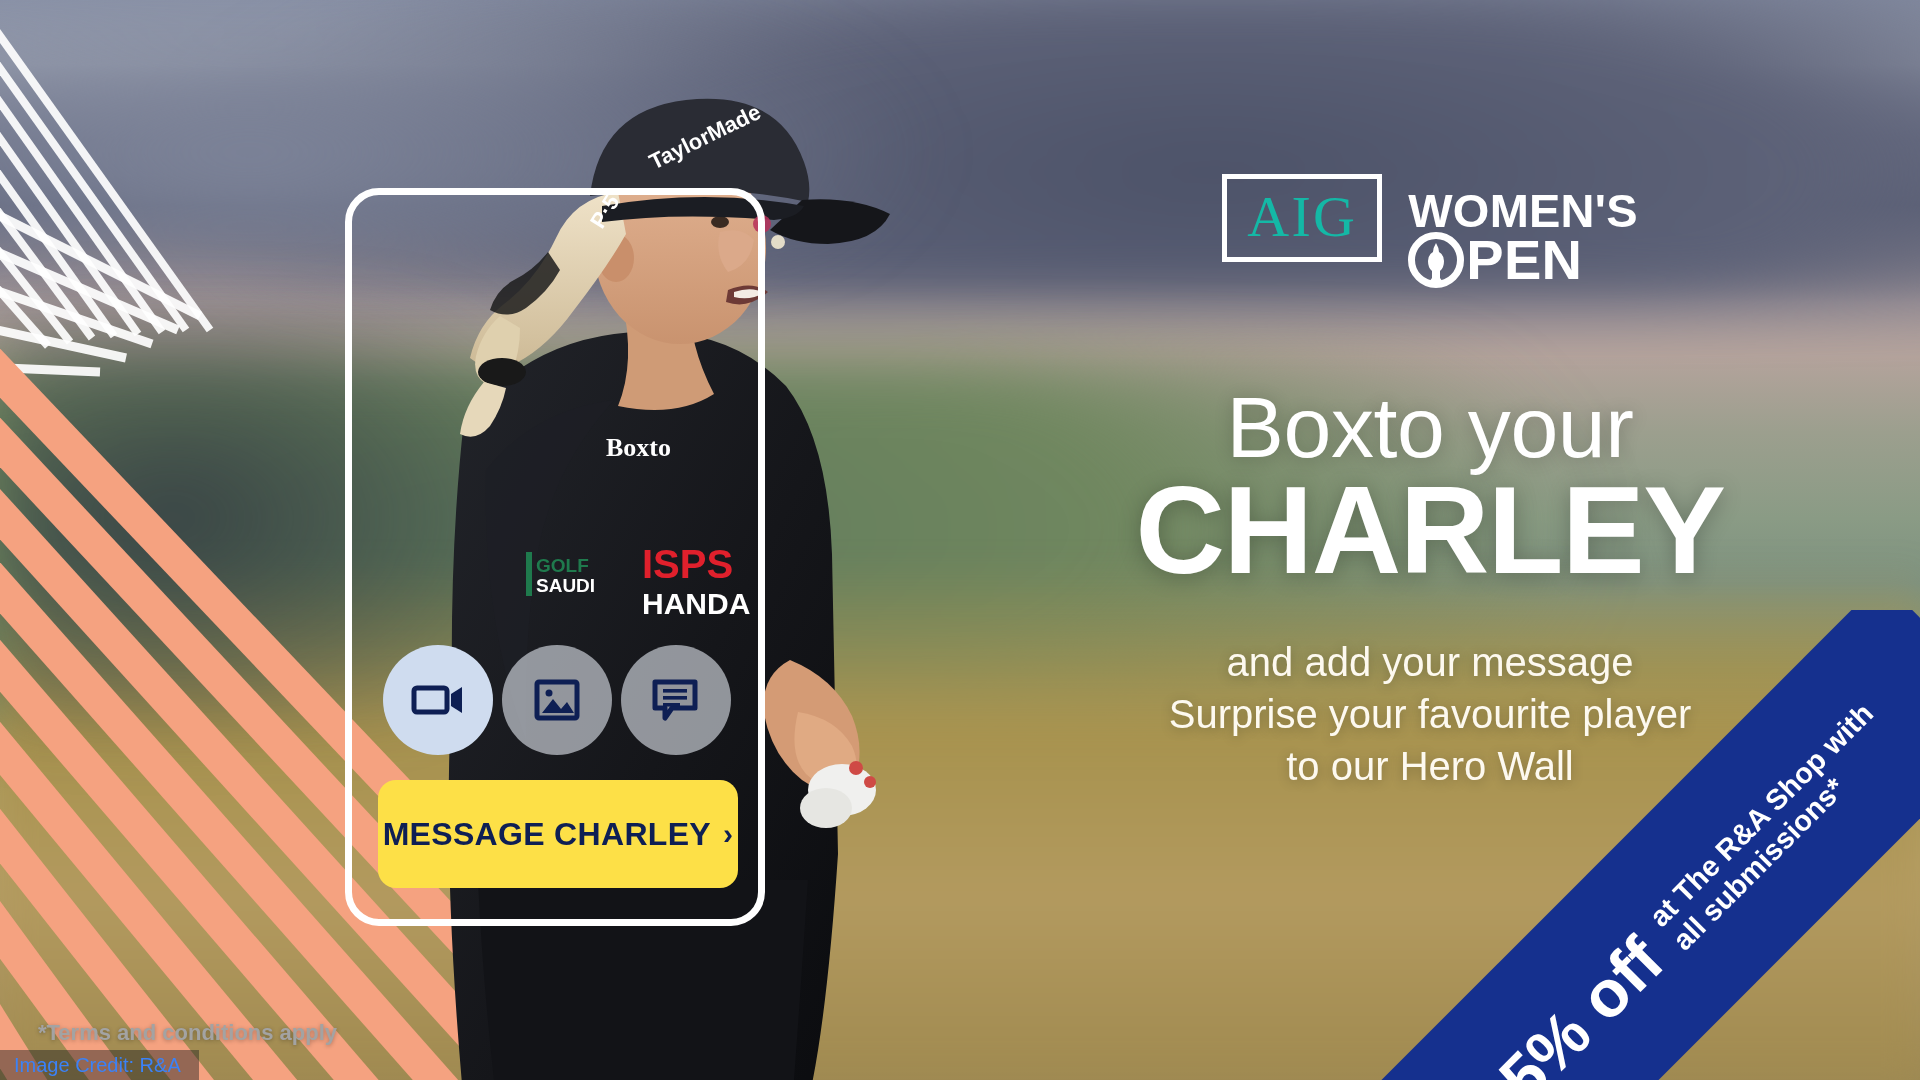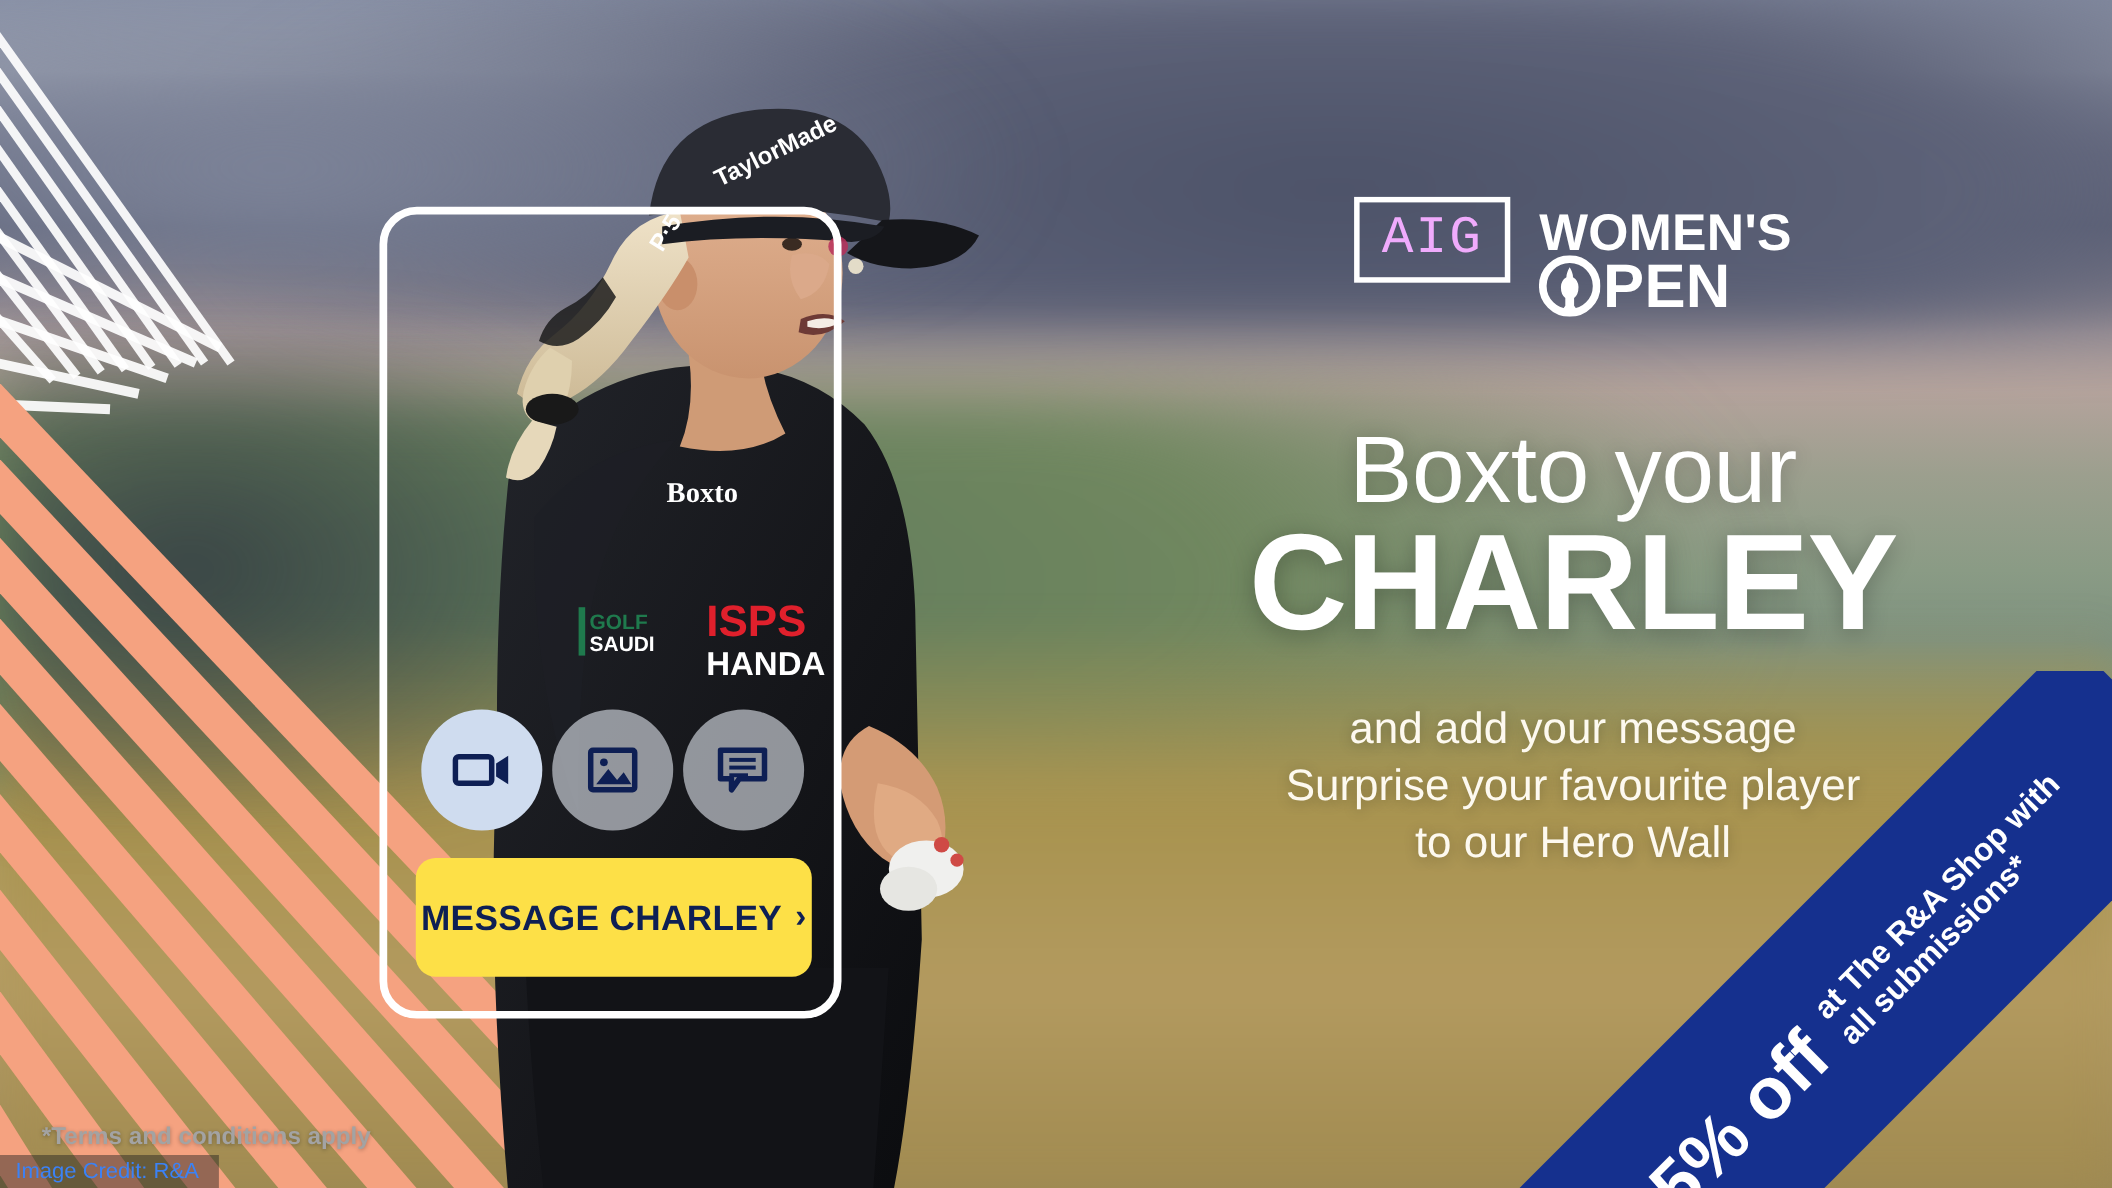--- a/index.html
+++ b/index.html
@@ -100,22 +100,22 @@
   }
 
   .logo-block {
     margin-top:148px; display:flex; align-items:center; gap:26px;
   }
   .aig-box {
     border:5px solid #fff; padding:9px 20px 11px;
     display:flex; align-items:center; justify-content:center;
   }
   .aig-text {
-    color:#f0abfc; font-size:48px; font-weight:300; letter-spacing:.04em; line-height:1;
-    font-family:Liberation Mono, monospace;
+    color:#14b8a6; font-size:58px; font-weight:300; letter-spacing:.04em; line-height:1;
+    font-family:Liberation Serif, serif;
   }
   .wo-block { display:flex; flex-direction:column; line-height:.92; }
   .wo-line1 {
     color:#fff; font-size:47px; font-weight:bold; letter-spacing:.005em;margin-top:41px;
   }
   .wo-line2 {
     color:#fff; font-size:56px; font-weight:bold; letter-spacing:.005em;
     display:flex; align-items:center;text-align:right;
   }
 

